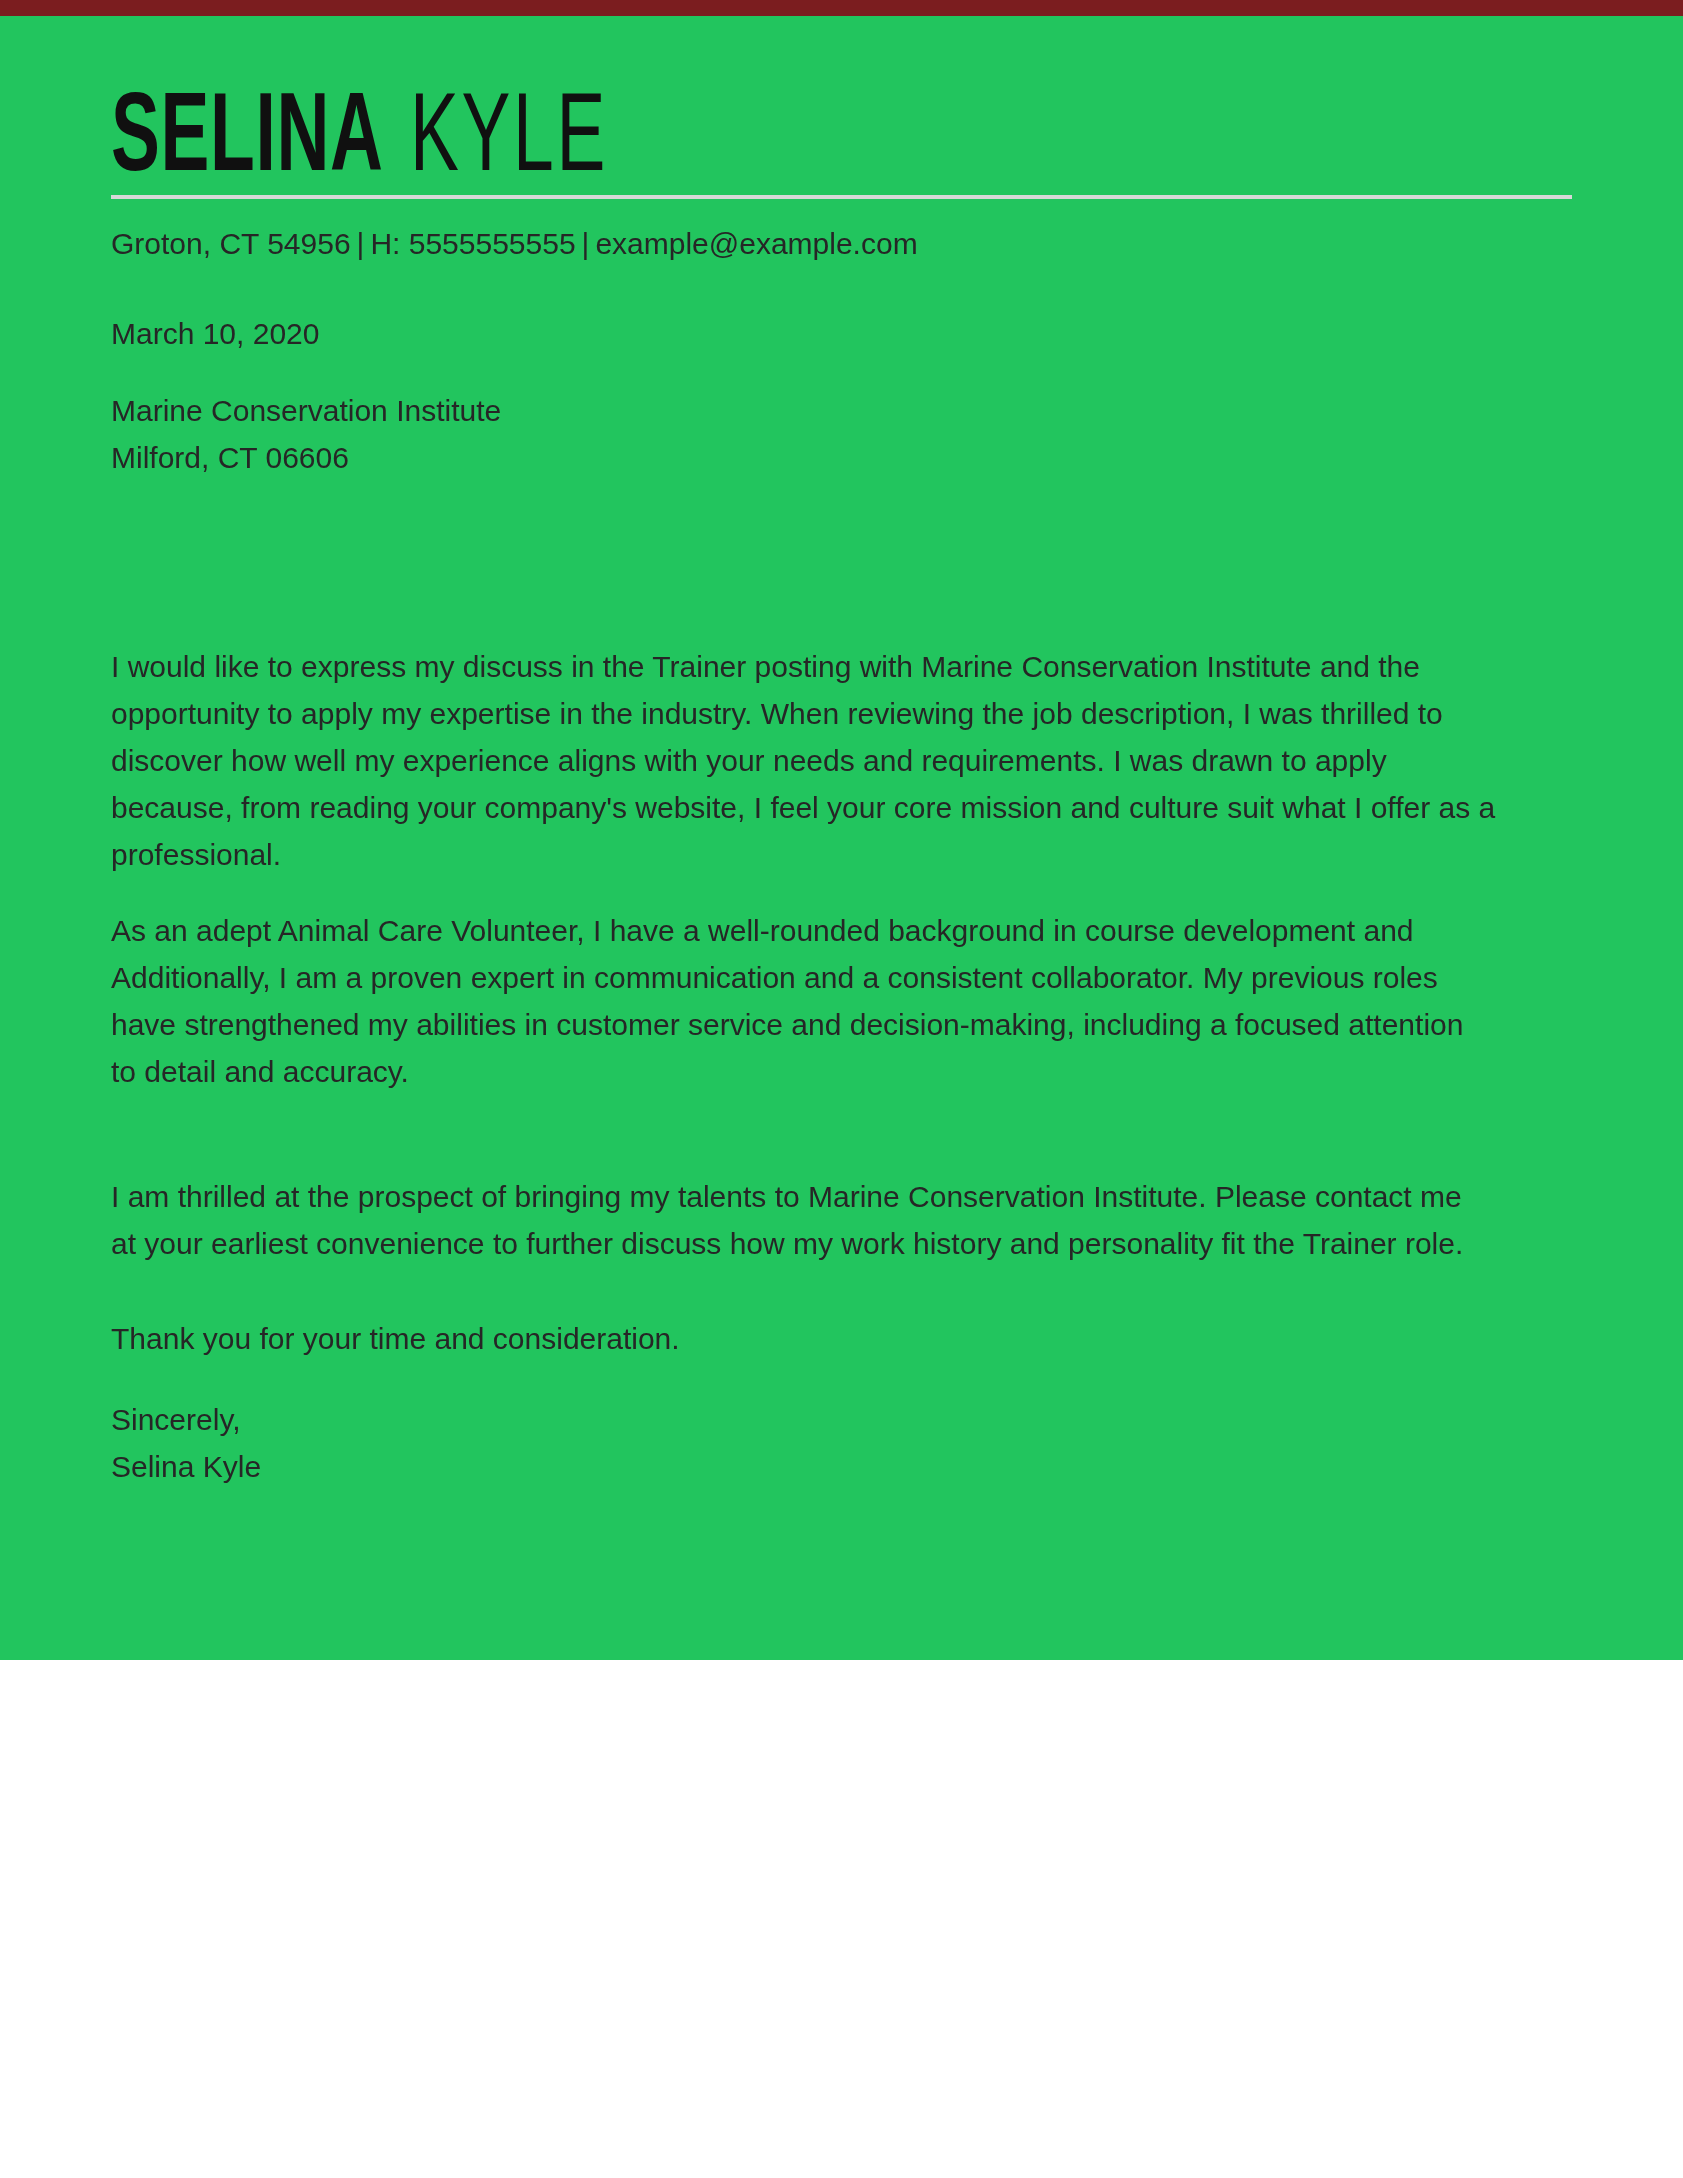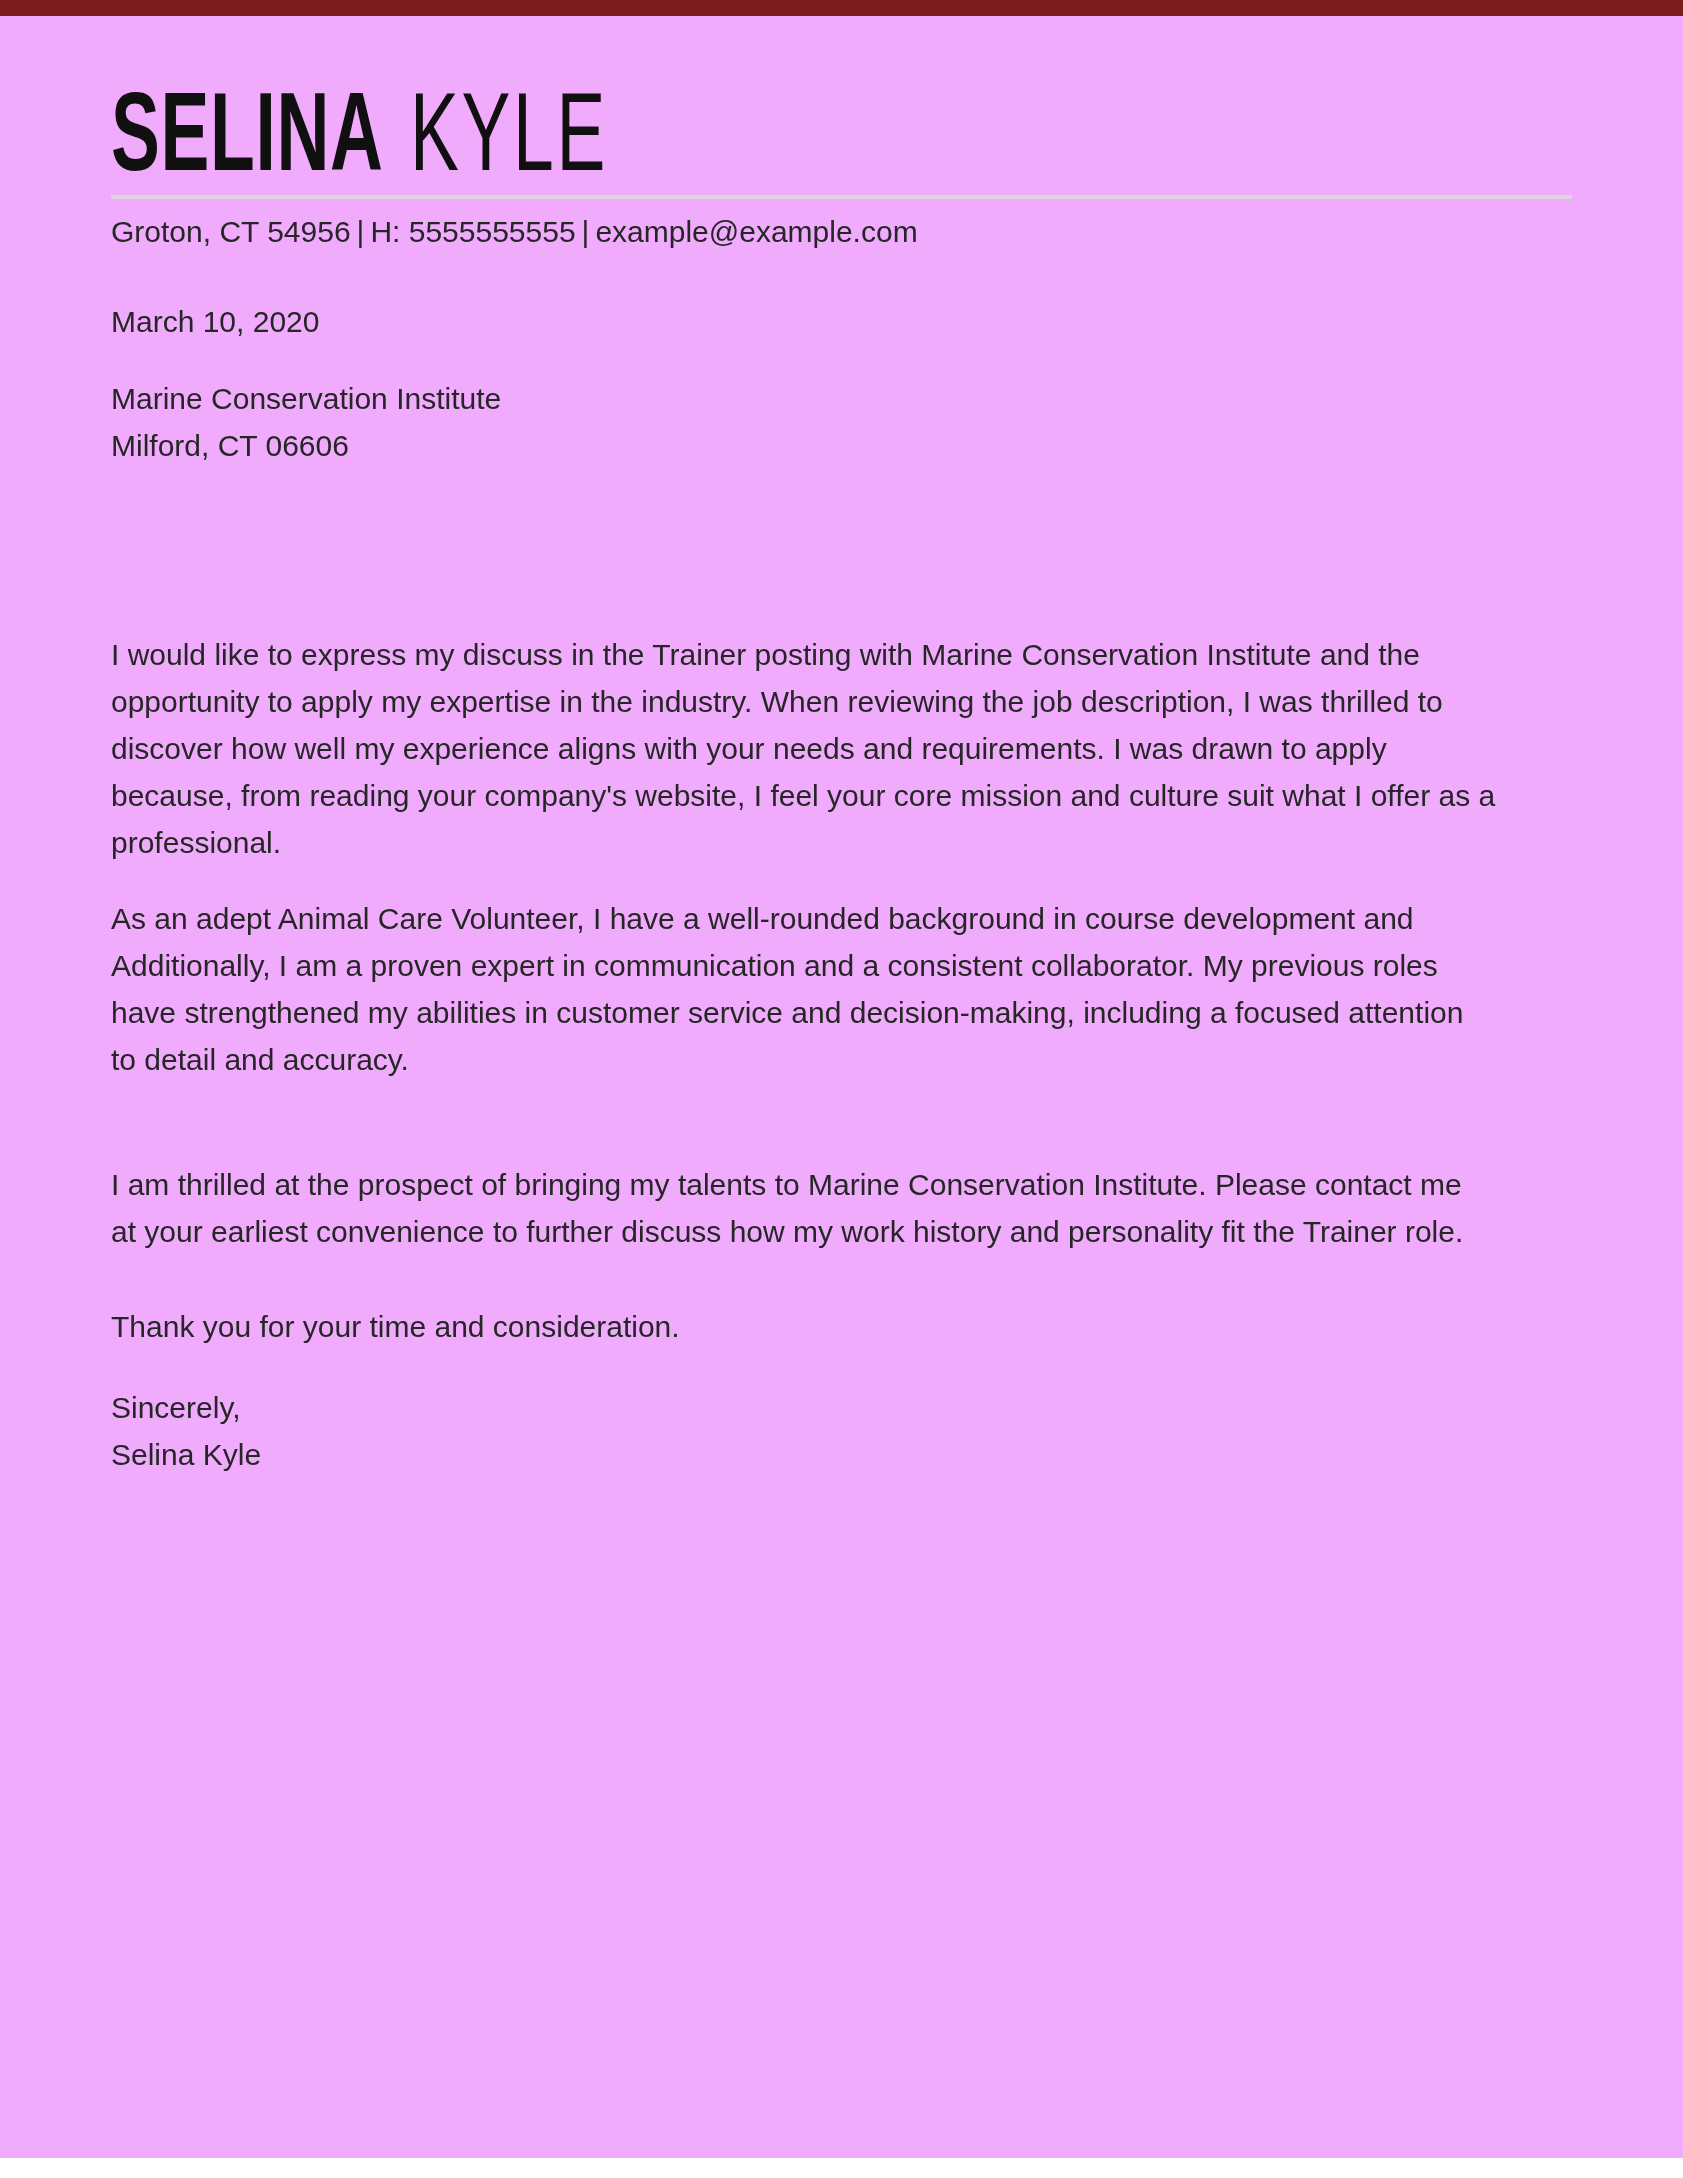--- a/index.html
+++ b/index.html
@@ -3,22 +3,22 @@
 <meta charset="utf-8">
 <style>
   html, body {
     margin: 0;
     padding: 0;
     background: #ffffff;
   }
   .page {
     position: relative;
     width: 1683px;
-    height: 2158px;
-    background: #f0abfc;
+    height: 1660px;
+    background: #22c55e;
     font-family: "Liberation Sans", sans-serif;
     color: #262626;
     overflow: hidden;
   }
   .accent-bar {
     position: absolute;
     top: 0;
     left: 0;
     width: 1683px;
     height: 16px;
@@ -51,20 +51,21 @@
     height: 4px;
     background: #d8d8d8;
   }
   .textblock {
     position: absolute;
     left: 111px;
     width: 1465px;
     font-size: 30px;
     line-height: 47px;
     color: #262626;
+    margin-top: 12px;
   }
   .textblock div, .textblock span {
     white-space: nowrap;
   }
   .contact-line   { top: 208px; }
   .contact-sep    { padding: 0 6px; }
   .date-line      { top: 298px; }
   .recipient-block{ top: 375px; }
   .salutation     { top: 544px; }
   .para-1         { top: 631px; }

